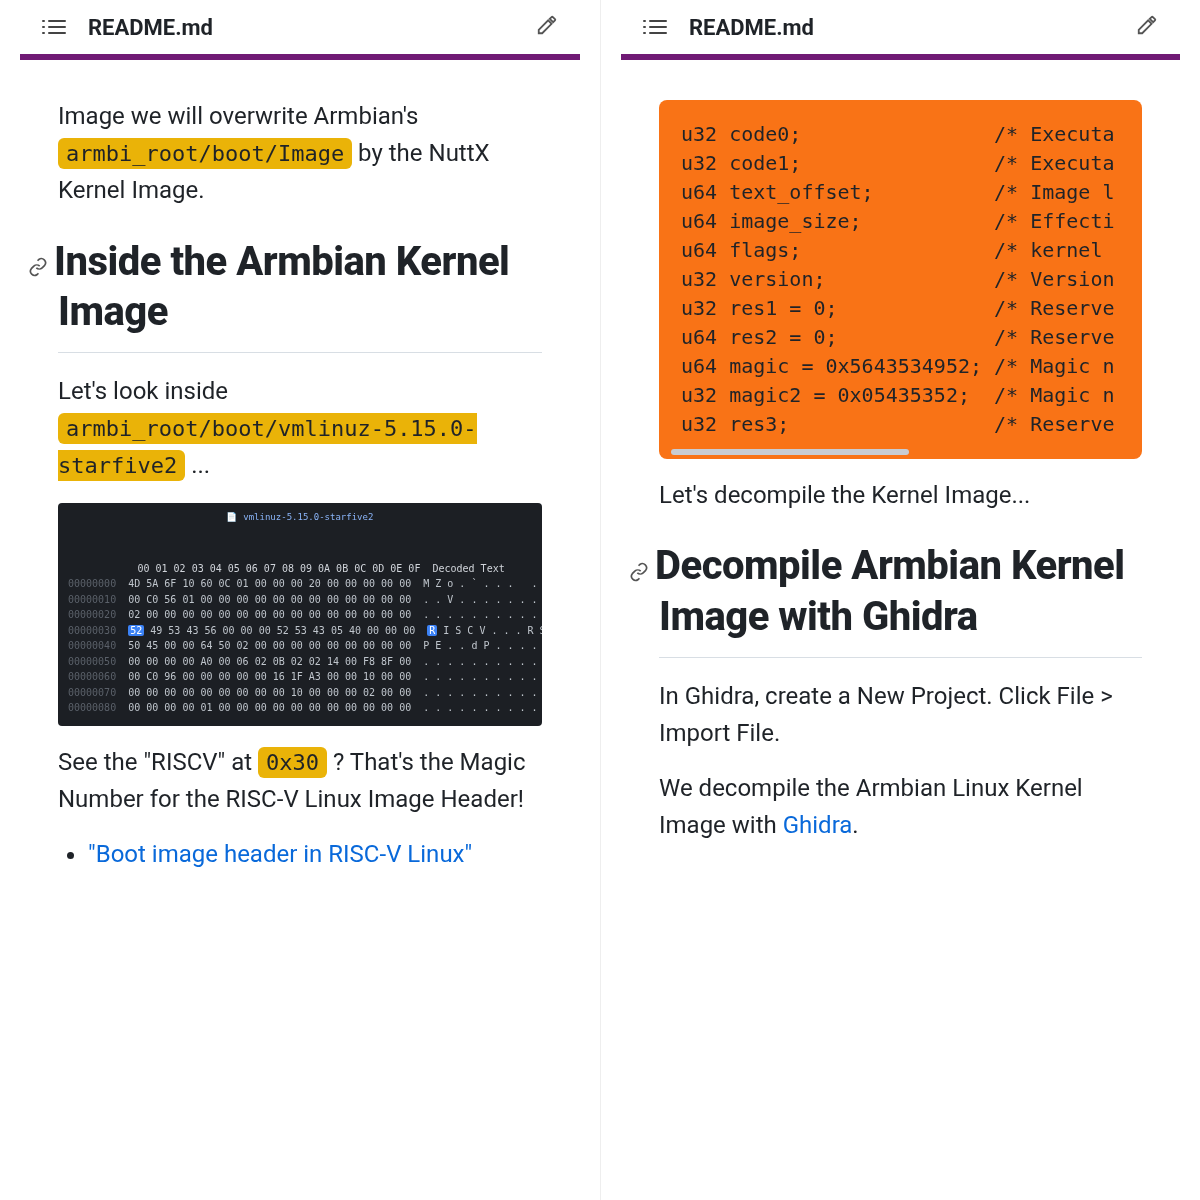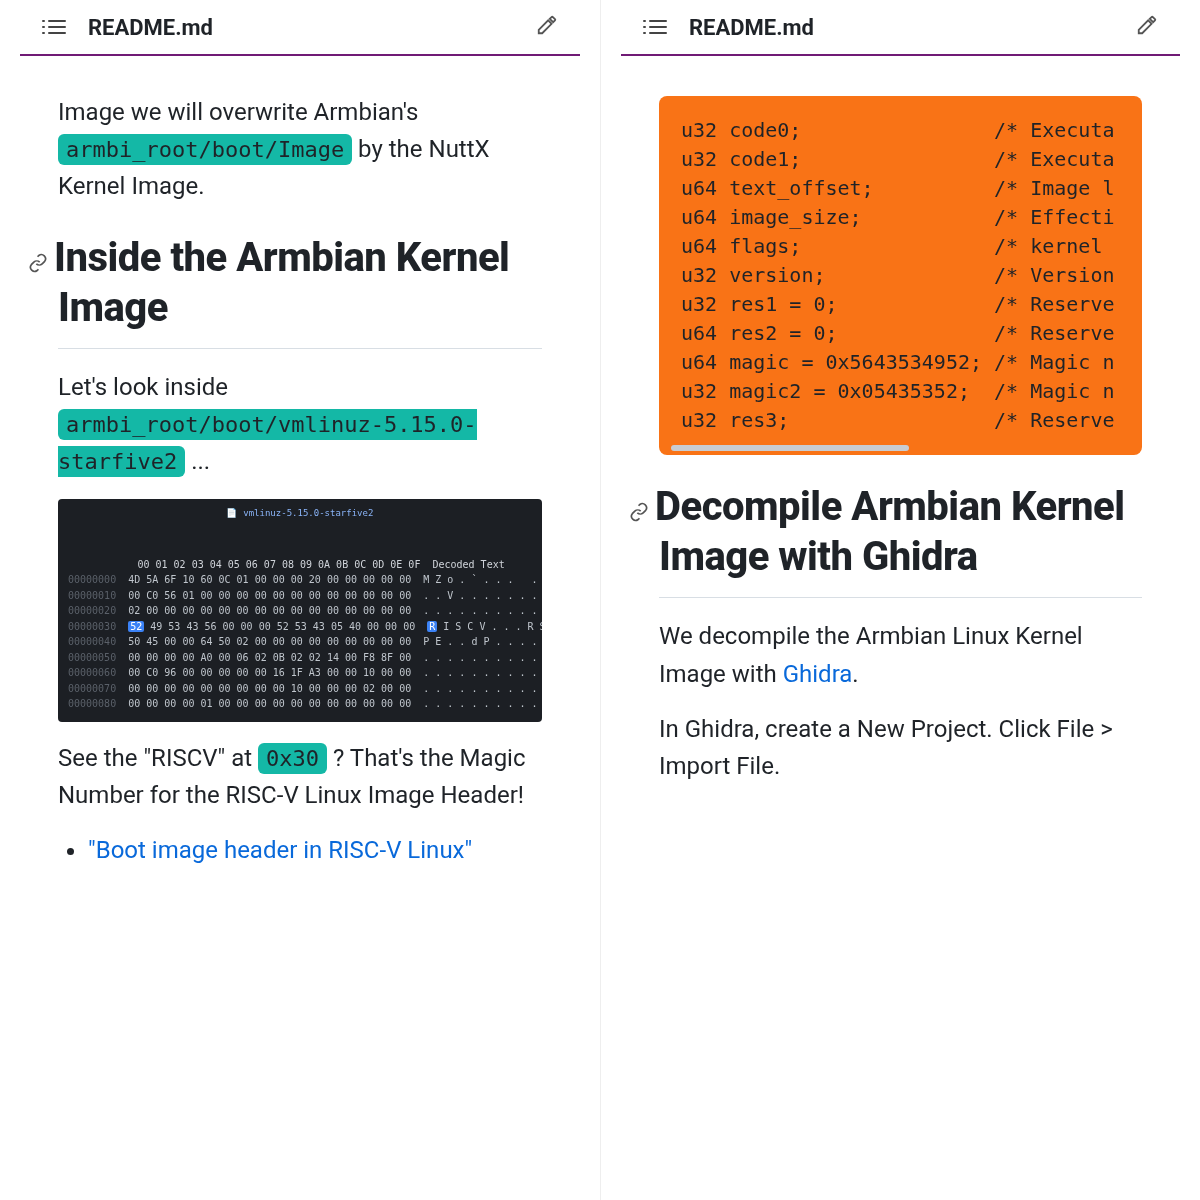--- a/index.html
+++ b/index.html
@@ -16,21 +16,21 @@
     width: 600px;
     height: 1200px;
     overflow: hidden;
     position: relative;
   }
   .pane + .pane { border-left: 1px solid #eee; }
   .header {
     display: flex;
     align-items: center;
     padding: 14px 22px 14px 28px;
-    border-bottom: 2px solid #701a75;
+    border-bottom: 6px solid #701a75;
     margin: 0 20px;
   }
   .toc-icon {
     width: 22px; height: 22px;
     margin-right: 18px;
     display: inline-flex; flex-direction: column; justify-content: center; gap: 4px;
   }
   .toc-icon span { display:block; height:2px; background:#444; width:18px; border-radius:1px; position:relative;}
   .toc-icon span::before{content:"";position:absolute;left:-6px;top:0;width:3px;height:2px;background:#444;border-radius:1px;}
   .filename { font-weight: 700; font-size: 22px; color:#1f2328; }
@@ -38,21 +38,21 @@
   .edit-icon svg { width:22px; height:22px; stroke:#555; fill:none; stroke-width:2; }
   .content { padding: 20px 58px 20px 58px; font-size: 24px; line-height:1.55; }
   .content p { margin: 18px 0; }
   h1.section { font-size: 40px; font-weight:800; line-height:1.2; margin: 28px 0 16px 0; letter-spacing:-0.5px;}
   .hr { border:none; border-bottom:1px solid #d8dee4; margin: 10px 0 20px 0; }
   .anchor { display:inline-block; width:26px; margin-left:-30px; vertical-align:middle; }
   .anchor svg { width:20px; height:20px; stroke:#555; fill:none; stroke-width:2; }
   em.lead { font-style: italic; display:block; margin: 10px 0 22px 0;}
   code.inline {
     font-family: ui-monospace, SFMono-Regular, Menlo, Consolas, monospace;
-    background: #14b8a6;
+    background: #eab308;
     padding: 3px 8px;
     border-radius: 6px;
     font-size: 22px;
     text-align: center;
   }
   a.link { color:#0969da; text-decoration:none; }
   ul.bul { margin: 14px 0 14px 30px; }
   ul.bul li { margin: 6px 0; font-size:24px; }
   
   .heximg {
@@ -184,31 +184,32 @@
 u64 text_offset;          /* Image l
 u64 image_size;           /* Effecti
 u64 flags;                /* kernel 
 u32 version;              /* Version
 u32 res1 = 0;             /* Reserve
 u64 res2 = 0;             /* Reserve
 u64 magic = 0x5643534952; /* Magic n
 u32 magic2 = 0x05435352;  /* Magic n
 u32 res3;                 /* Reserve</pre>
 
+    <p>Let's decompile the Kernel Image...</p>
 
     <h1 class="section">
       <span class="anchor">
         <svg viewBox="0 0 24 24">
             <path d="M10 13a5 5 0 0 0 7 0l3-3a5 5 0 0 0-7-7l-1.5 1.5"></path>
             <path d="M14 11a5 5 0 0 0-7 0l-3 3a5 5 0 0 0 7 7l1.5-1.5"></path>
           </svg>
       </span><span>Decompile Armbian Kernel Image with Ghidra</span>
     </h1>
     <hr class="hr">
 
+    <p>In Ghidra, create a New Project. Click File &gt; Import File.</p>
+
     <p>
       <span>We decompile the Armbian Linux Kernel Image with </span><a href="#" class="link">Ghidra</a><span>.</span>
     </p>
 
-    <p>In Ghidra, create a New Project. Click File &gt; Import File.</p>
-
   </div>
 </div>
 
 </body></html>

